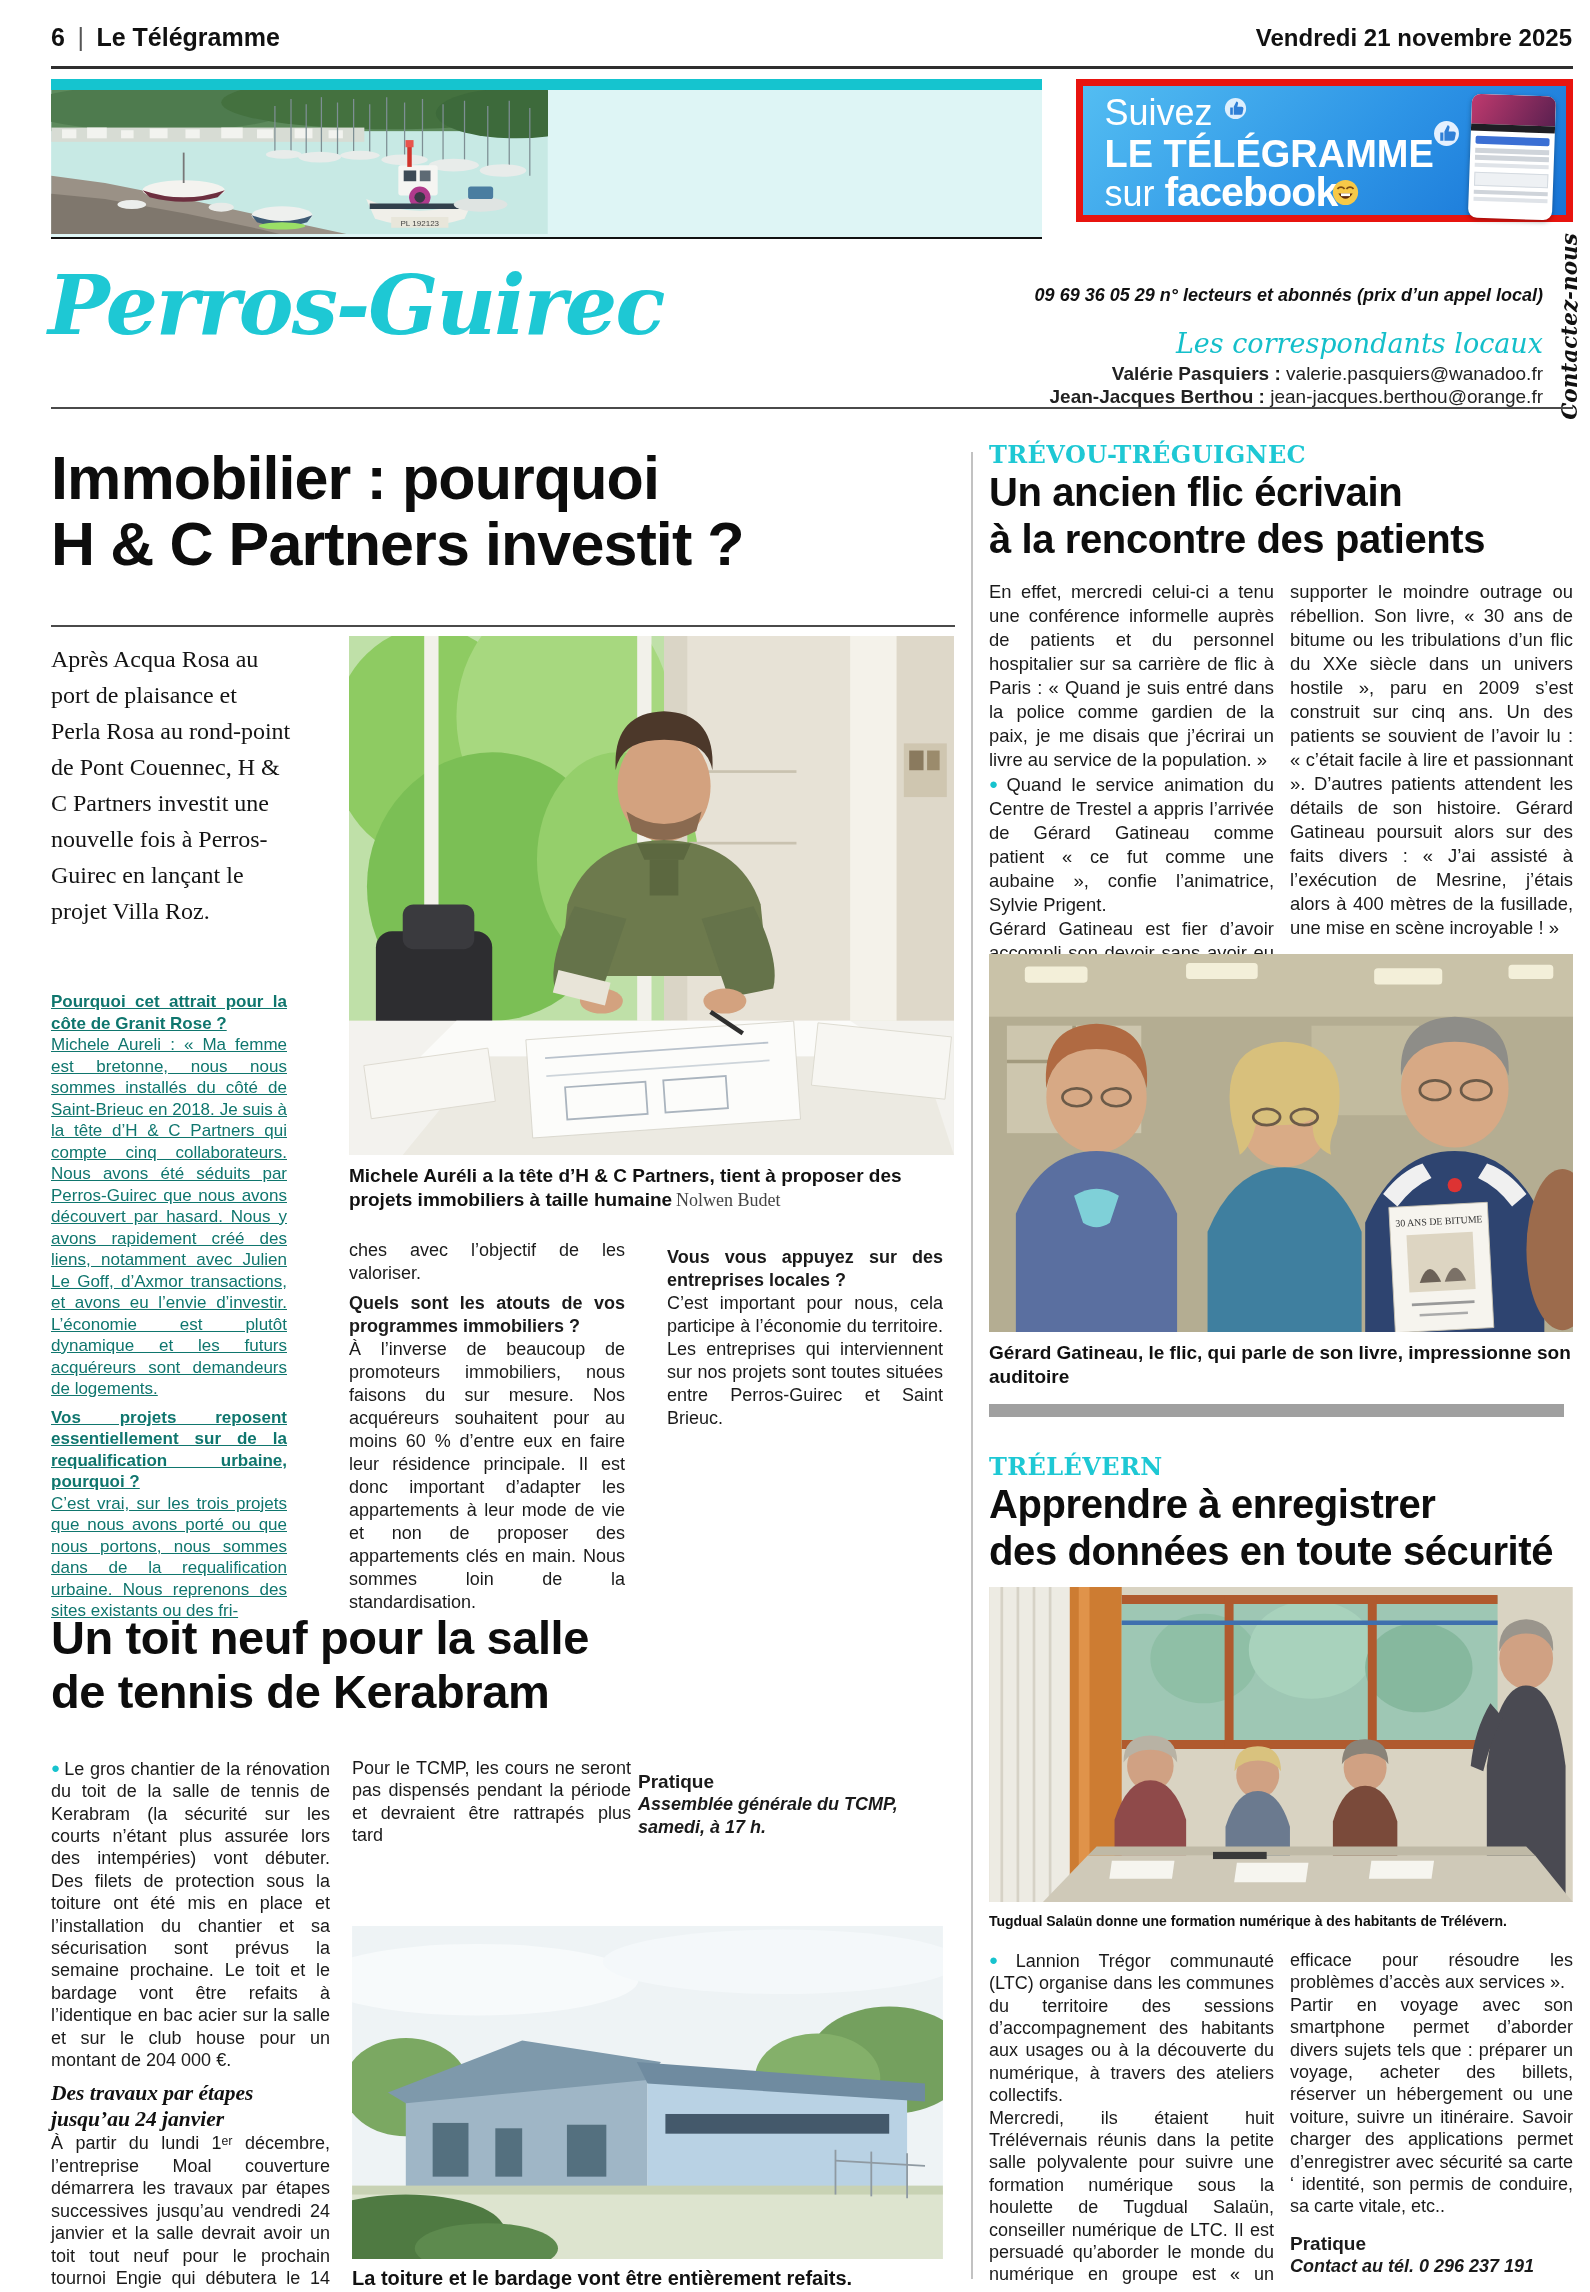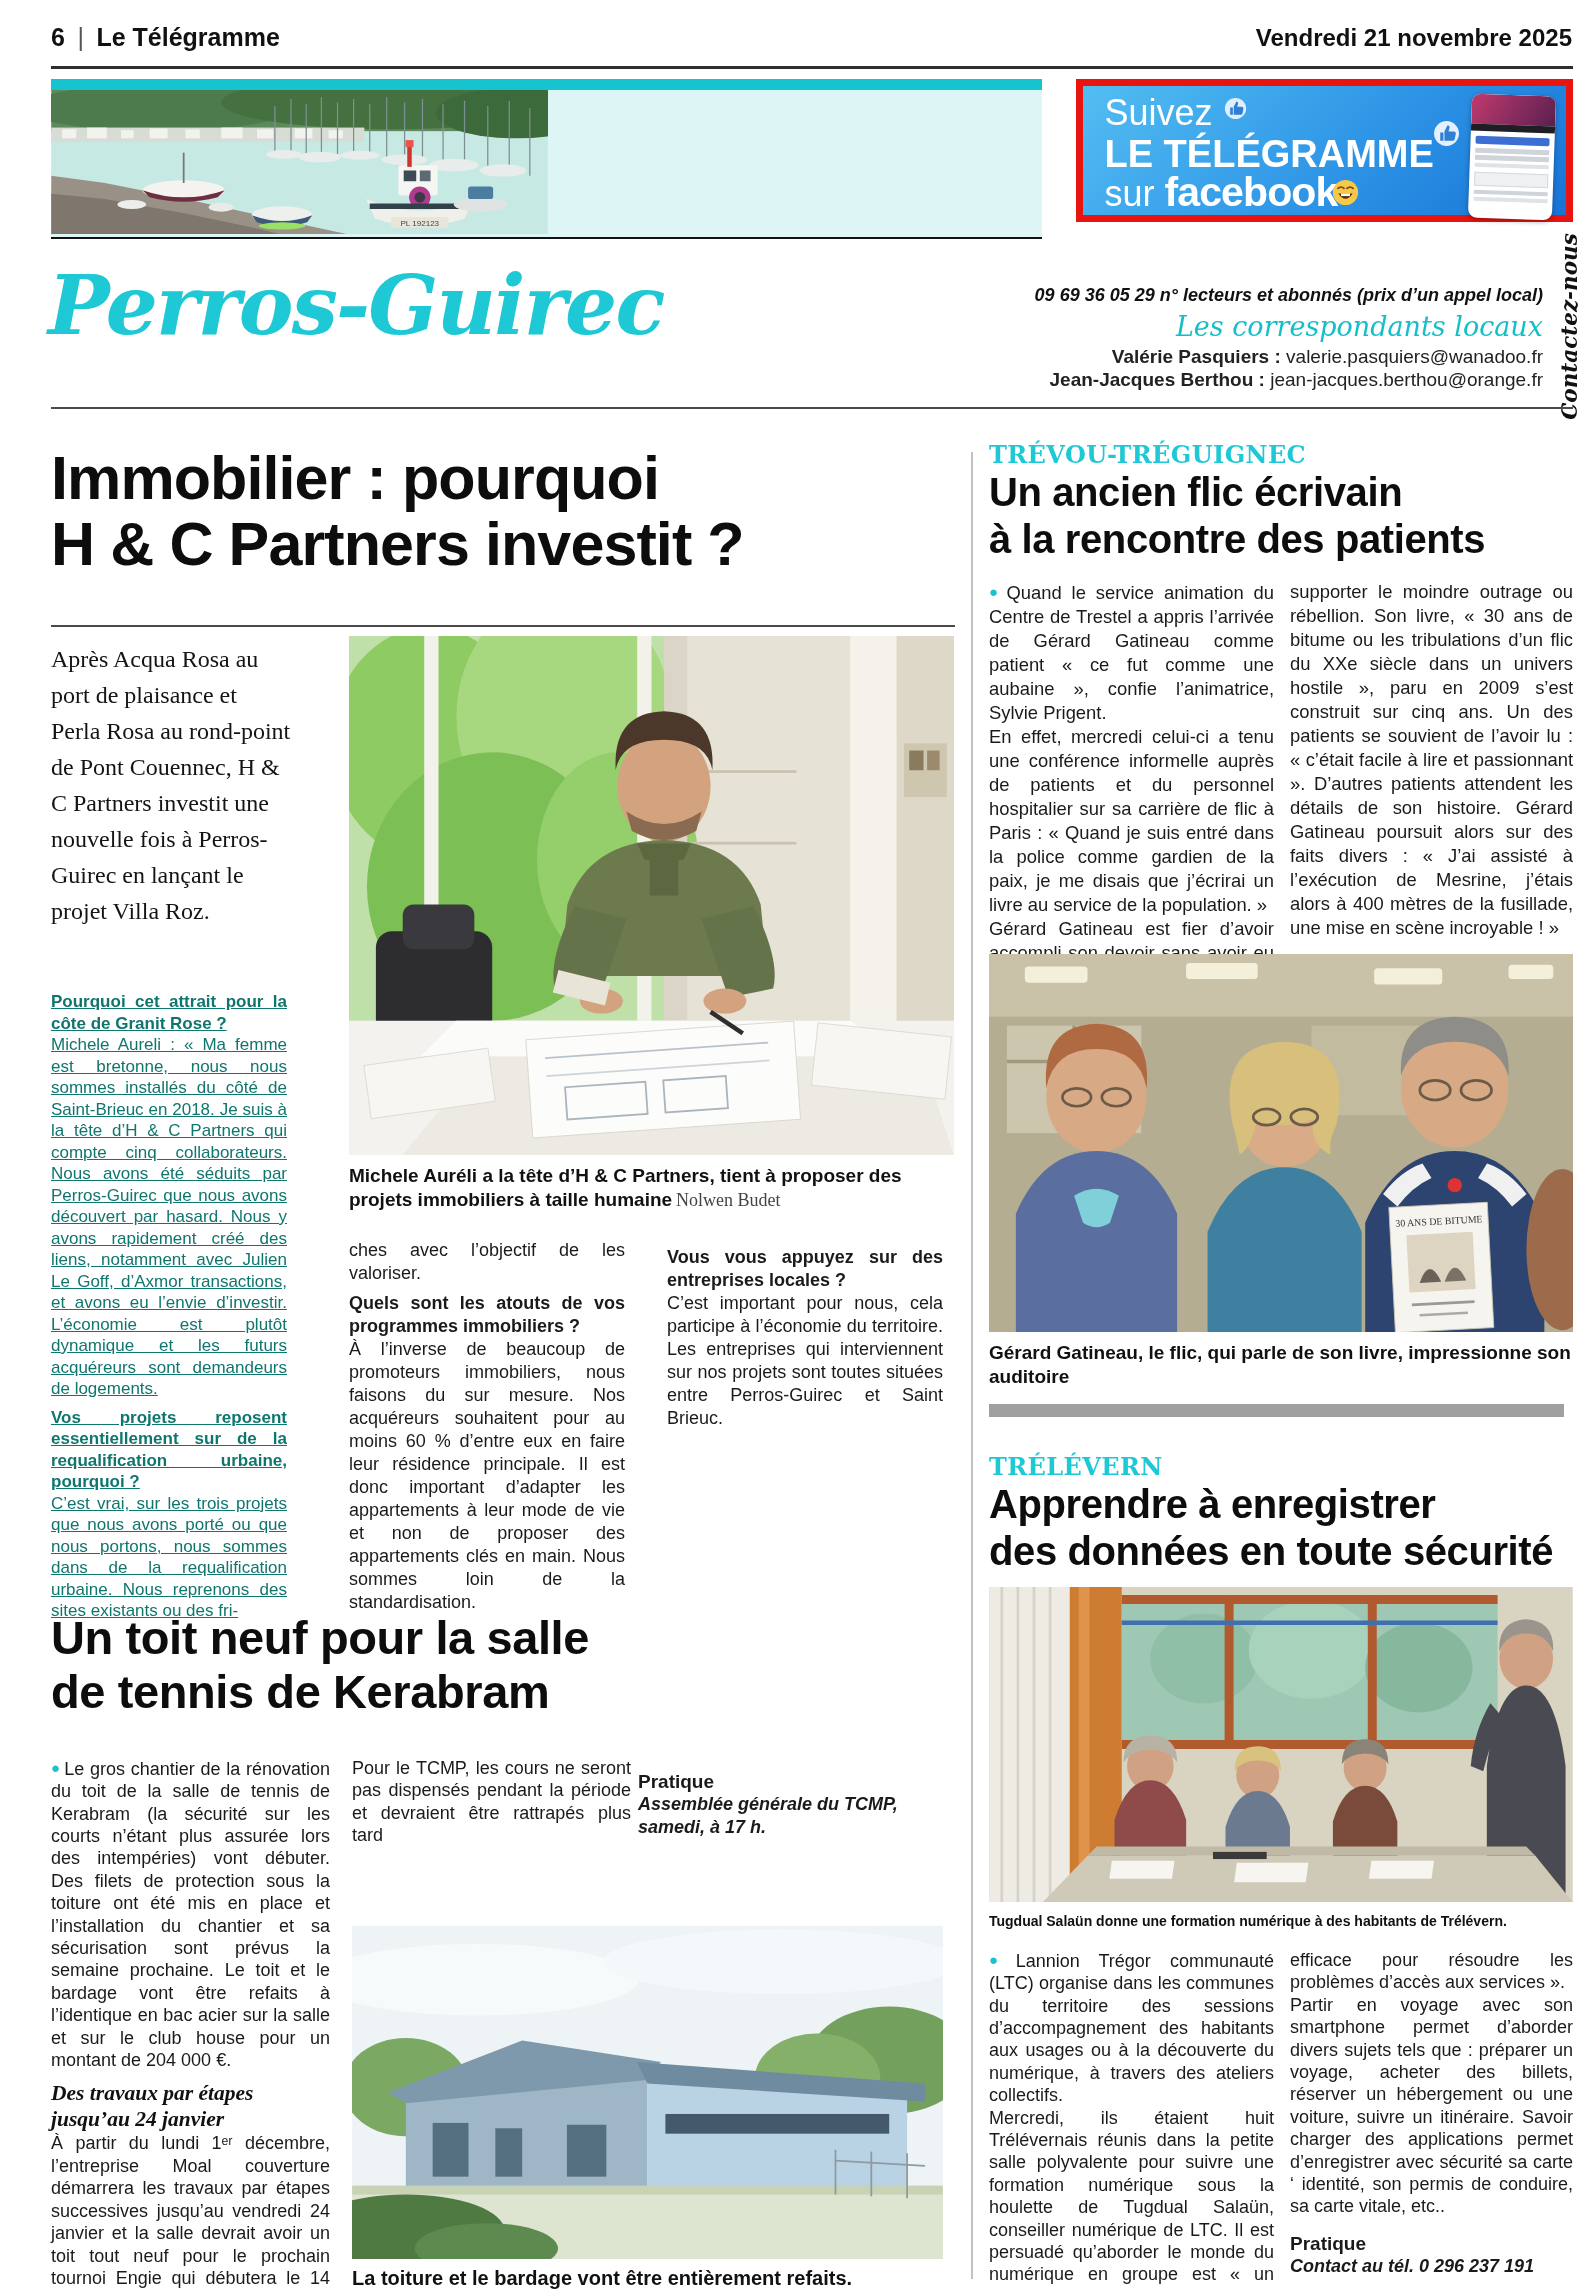--- a/index.html
+++ b/index.html
@@ -183,21 +183,21 @@
       <div style="margin:4.5px 5.4px 0;height:12.5px;background:#eef1f4;border:0.9px solid #d4dae0;"></div>
       <div style="margin:3.6px 5.4px 0;height:4.5px;background:#cfd4da;"></div>
       <div style="margin:2.7px 5.4px 0;height:4.5px;background:#dfe3e8;"></div>
     </div>
   </div>
 
   <div class="abs vertical-label" style="left:1476px;top:315px;width:188px;height:23px;">Contactez-nous</div>
 
   <div class="abs" style="right:48px;top:285px;width:627px;text-align:right;">
     <div class="phone-line">09 69 36 05 29 n° lecteurs et abonnés (prix d’un appel local)</div>
-    <div class="corr-title" style="margin-top:5px;">Les correspondants locaux</div>
+    <div class="corr-title" style="margin-top:22px;">Les correspondants locaux</div>
     <div class="corr-line" style="margin-top:3.6px;">
       <b>Valérie Pasquiers :</b>
       <span>valerie.pasquiers@wanadoo.fr</span>
     </div>
     <div class="corr-line">
       <b>Jean-Jacques Berthou :</b>
       <span>jean-jacques.berthou@orange.fr</span>
     </div>
   </div>
 
@@ -334,22 +334,22 @@
         </g>
     </svg>
   </div>
   <div class="abs caption" style="left:352px;top:2266px;width:591px;font-size:20px;">La toiture et le bardage vont être entièrement refaits.</div>
 
   <div class="abs kicker" style="left:989px;top:441px;">TRÉVOU-TRÉGUIGNEC</div>
   <div class="abs h-right" style="left:989px;top:469px;">Un ancien flic écrivain</div>
   <div class="abs h-right" style="left:989px;top:516px;text-align:right;">à la rencontre des patients</div>
 
   <div class="abs" style="left:989px;top:580px;width:285px;">
+    <div class="cr">En effet, mercredi celui-ci a tenu une conférence informelle auprès de patients et du personnel hospitalier sur sa carrière de flic à Paris : « Quand je suis entré dans la police comme gardien de la paix, je me disais que j’écrirai un livre au service de la population. »</div>
     <div class="cr"><span class="bullet">●</span><span>Quand le service animation du Centre de Trestel a appris l’arrivée de Gérard Gatineau comme patient « ce fut comme une aubaine », confie l’animatrice, Sylvie Prigent.</span></div>
-    <div class="cr">En effet, mercredi celui-ci a tenu une conférence informelle auprès de patients et du personnel hospitalier sur sa carrière de flic à Paris : « Quand je suis entré dans la police comme gardien de la paix, je me disais que j’écrirai un livre au service de la population. »</div>
     <div class="cr">Gérard Gatineau est fier d’avoir accompli son devoir sans avoir eu à</div>
   </div>
   <div class="abs" style="left:1290px;top:580px;width:283px;">
     <div class="cr">supporter le moindre outrage ou rébellion. Son livre, « 30 ans de bitume ou les tribulations d’un flic du XXe siècle dans un univers hostile », paru en 2009 s’est construit sur cinq ans. Un des patients se souvient de l’avoir lu : « c’était facile à lire et passionnant ». D’autres patients attendent les détails de son histoire. Gérard Gatineau poursuit alors sur des faits divers : « J’ai assisté à l’exécution de Mesrine, j’étais alors à 400 mètres de la fusillade, une mise en scène incroyable ! »</div>
   </div>
 
   <div class="abs" style="left:989px;top:954px;width:584px;height:378px;">
     <svg width="584" height="378" viewBox="0 0 652 422">
       <rect width="652" height="422" fill="#b4ad92"></rect>
       <rect y="0" width="652" height="70" fill="#c9c2a8"></rect>

